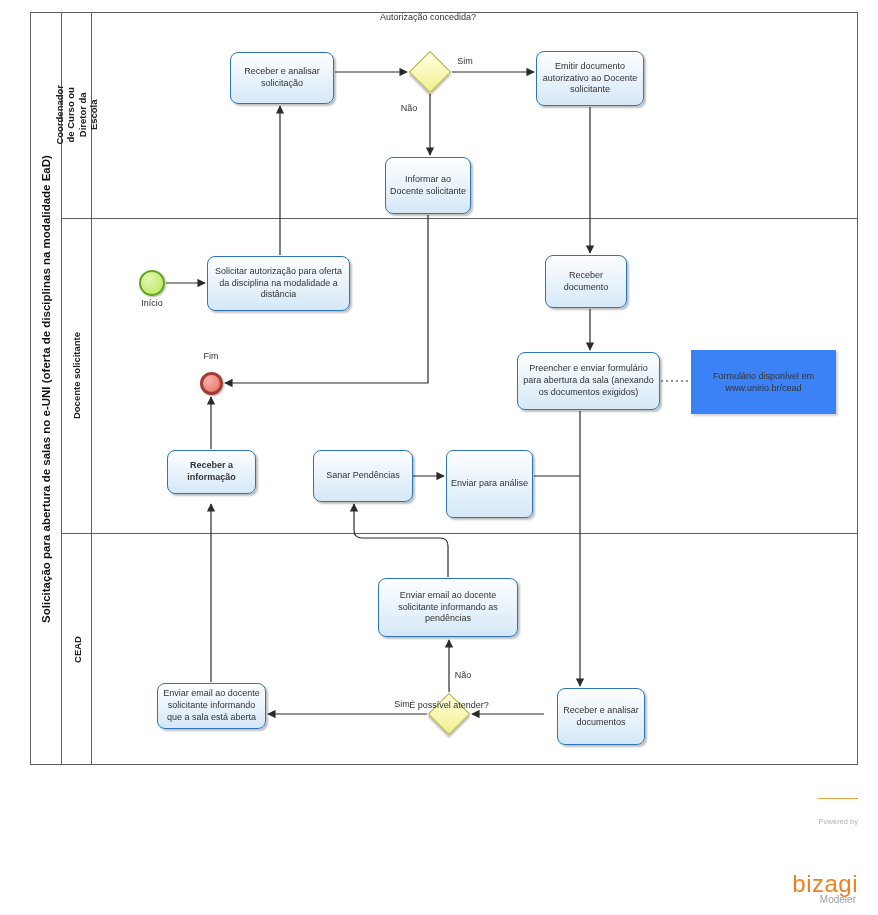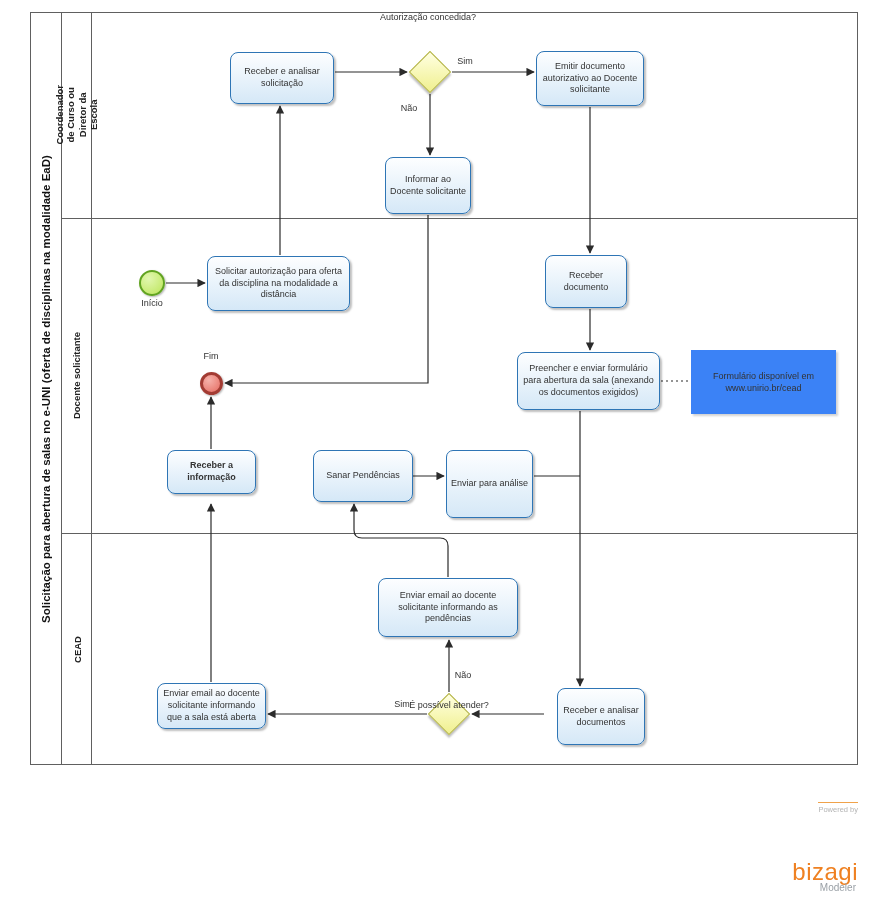--- a/index.html
+++ b/index.html
@@ -42,21 +42,21 @@
   .annotation{
     position:absolute;background:#3b82f6;display:flex;align-items:center;justify-content:center;
     text-align:center;font-size:9px;line-height:1.35;color:#333;padding:4px;box-sizing:border-box;
     box-shadow:2px 2px 2px rgba(0,0,0,0.18);
   }
   .flow-label{position:absolute;font-size:9px;color:#333;text-align:center;}
   .node-label{position:absolute;font-size:9px;color:#333;text-align:center;}
   svg.flows{position:absolute;left:0;top:0;pointer-events:none;}
   
   .logo{position:absolute;left:762px;top:798px;width:96px;text-align:right;}
-  .logo .powered{display:inline-block;font-size:7.5px;color:#b4b4b4;border-top:1px solid #f0a24a;padding-top:2px;text-align:right;}
+  .logo .powered{display:inline-block;font-size:7.5px;color:#b4b4b4;border-top:1px solid #f0a24a;padding-top:18px;text-align:right;}
   .logo .brand{font-size:24px;color:#ef8122;line-height:1;letter-spacing:0.5px;margin-top:44px;}
   .logo .product{font-size:10px;color:#9aa0a6;margin-top:-2px;padding-right:2px;}
 </style>
 </head>
 <body>
 
 <div class="canvas">
 
   <div class="pool"></div>
   <div class="pool-title-strip">

